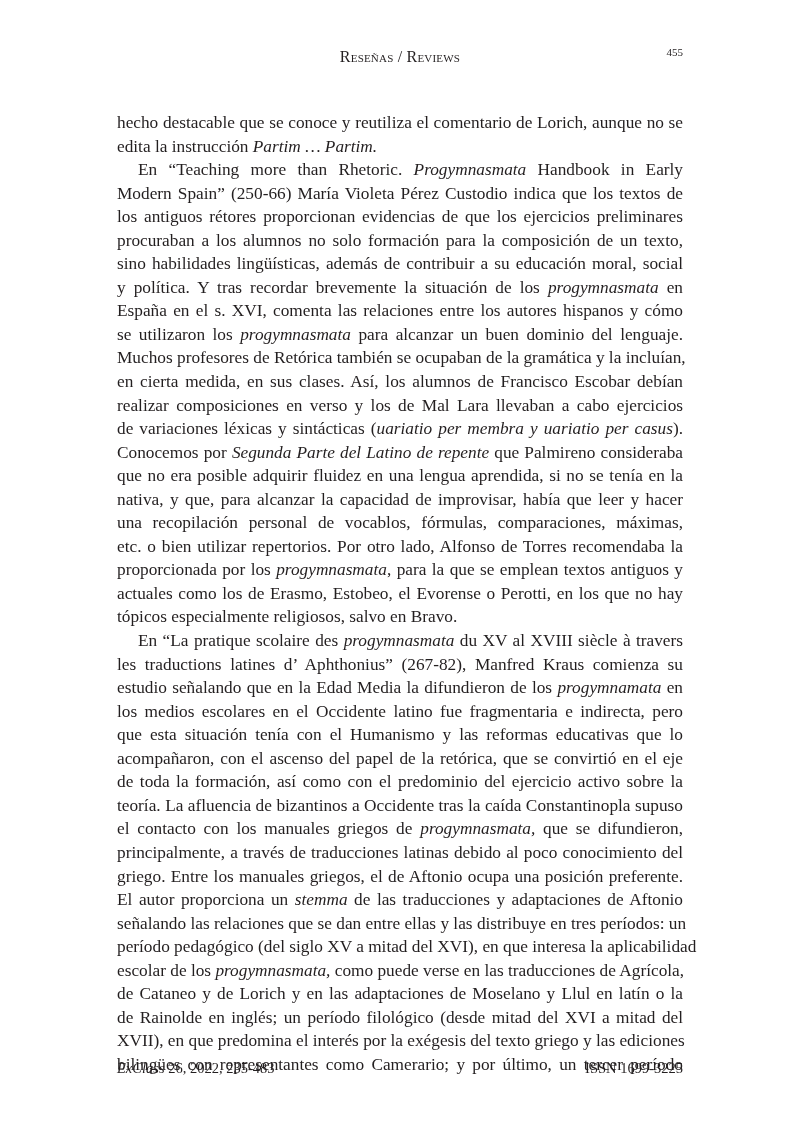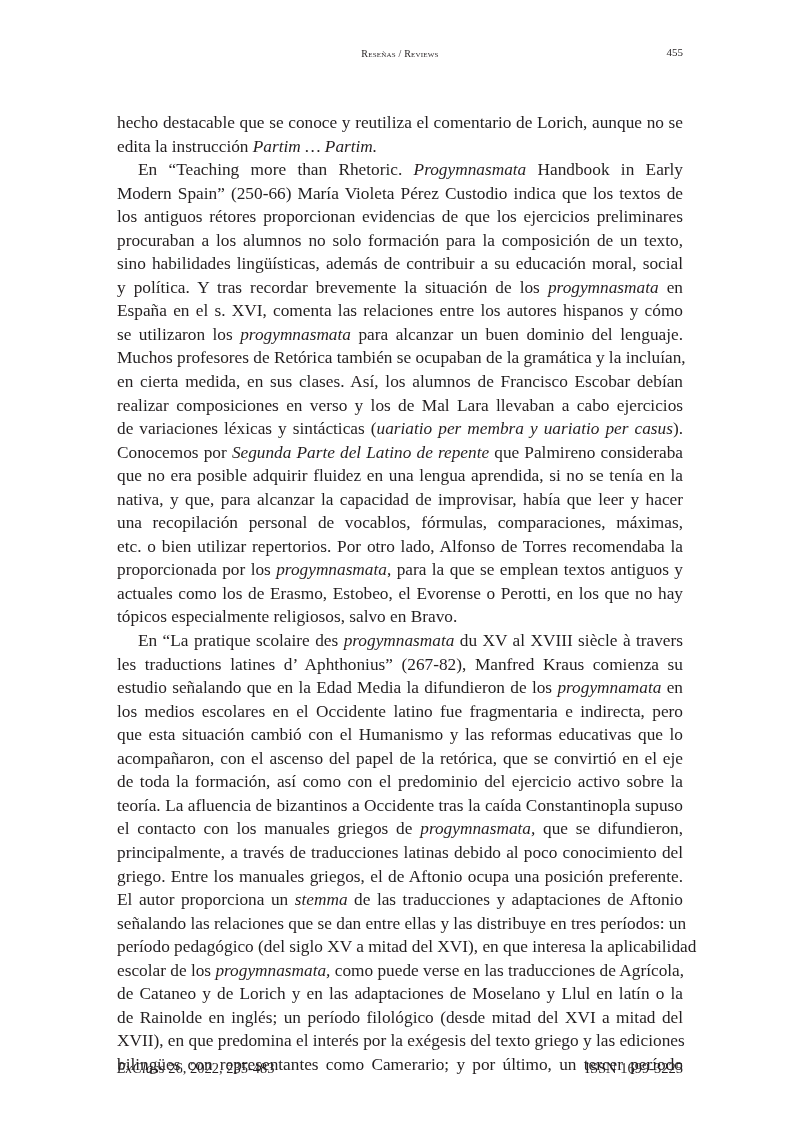--- a/index.html
+++ b/index.html
@@ -1,20 +1,20 @@
 <!DOCTYPE html>
 <html><head>
 <meta charset="utf-8">
 <style>
   html, body { margin: 0; padding: 0; background: #ffffff; }
   body { width: 800px; height: 1129px; position: relative; overflow: hidden;
     font-family: "Liberation Serif", "DejaVu Serif", serif; color: #231f20; }
   .running-head { position: absolute; top: 46px; left: 117px; width: 566px; height: 24px; }
   .running-title { position: absolute; left: 0; right: 0; text-align: center;
-    font-size: 10px; font-variant: small-caps; letter-spacing: 0.2px; top: 2px; }
+    font-size: 16px; font-variant: small-caps; letter-spacing: 0.2px; top: 2px; }
   .page-number { position: absolute; right: 0; top: 0; font-size: 11px; }
   .body-text { position: absolute; top: 111px; left: 117px; width: 566px;
     font-size: 17.3px; line-height: 23.55px; text-align: justify; hyphens: none; }
   .body-text .line { display: block; text-align: justify; text-align-last: justify; white-space: nowrap; }
   .body-text .line.last { text-align-last: left; }
   .body-text .line.indent { padding-left: 21px; }
   em { font-style: italic; }
   .footer { position: absolute; top: 1060px; left: 117px; width: 566px; font-size: 14.5px; }
   .footer-left { position: absolute; left: 0; top: 0; }
   .footer-right { position: absolute; right: 0; top: 0; }
@@ -47,21 +47,21 @@
     <span class="line"><span>nativa, y que, para alcanzar la capacidad de improvisar, había que leer y hacer</span></span>
     <span class="line"><span>una recopilación personal de vocablos, fórmulas, comparaciones, máximas,</span></span>
     <span class="line"><span>etc. o bien utilizar repertorios. Por otro lado, Alfonso de Torres recomendaba la</span></span>
     <span class="line"><span>proporcionada por los </span><em>progymnasmata</em><span>, para la que se emplean textos antiguos y</span></span>
     <span class="line"><span>actuales como los de Erasmo, Estobeo, el Evorense o Perotti, en los que no hay</span></span>
     <span class="line last"><span>tópicos especialmente religiosos, salvo en Bravo.</span></span>
     <span class="line indent"><span>En “La pratique scolaire des </span><em>progymnasmata</em><span> du XV al XVIII siècle à travers</span></span>
     <span class="line"><span>les traductions latines d’ Aphthonius” (267-82), Manfred Kraus comienza su</span></span>
     <span class="line"><span>estudio señalando que en la Edad Media la difundieron de los </span><em>progymnamata</em><span> en</span></span>
     <span class="line"><span>los medios escolares en el Occidente latino fue fragmentaria e indirecta, pero</span></span>
-    <span class="line"><span>que esta situación cambió con el Humanismo y las reformas educativas que lo</span></span>
+    <span class="line"><span>que esta situación tenía con el Humanismo y las reformas educativas que lo</span></span>
     <span class="line"><span>acompañaron, con el ascenso del papel de la retórica, que se convirtió en el eje</span></span>
     <span class="line"><span>de toda la formación, así como con el predominio del ejercicio activo sobre la</span></span>
     <span class="line"><span>teoría. La afluencia de bizantinos a Occidente tras la caída Constantinopla supuso</span></span>
     <span class="line"><span>el contacto con los manuales griegos de </span><em>progymnasmata,</em><span> que se difundieron,</span></span>
     <span class="line"><span>principalmente, a través de traducciones latinas debido al poco conocimiento del</span></span>
     <span class="line"><span>griego. Entre los manuales griegos, el de Aftonio ocupa una posición preferente.</span></span>
     <span class="line"><span>El autor proporciona un </span><em>stemma</em><span> de las traducciones y adaptaciones de Aftonio</span></span>
     <span class="line"><span>señalando las relaciones que se dan entre ellas y las distribuye en tres períodos: un</span></span>
     <span class="line"><span>período pedagógico (del siglo XV a mitad del XVI), en que interesa la aplicabilidad</span></span>
     <span class="line"><span>escolar de los </span><em>progymnasmata,</em><span> como puede verse en las traducciones de Agrícola,</span></span>

